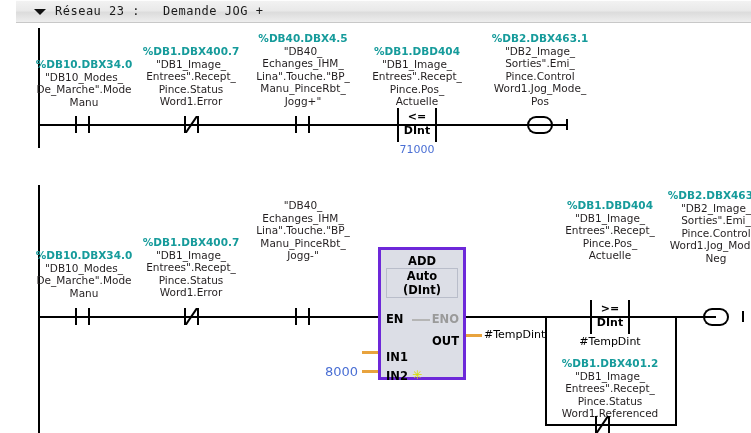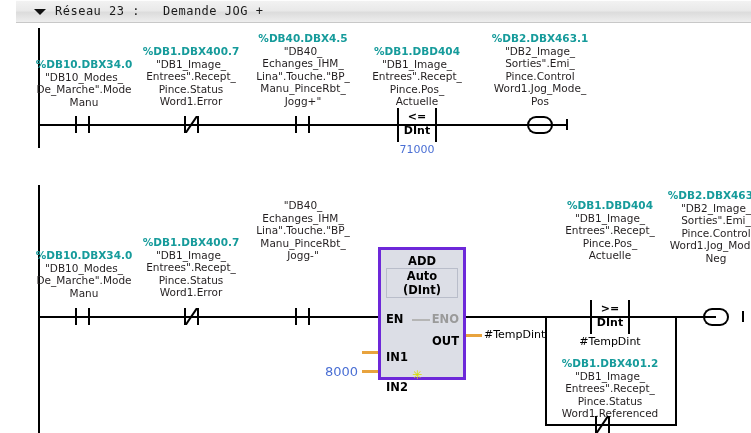--- a/index.html
+++ b/index.html
@@ -231,21 +231,21 @@
   </div>
 
   <div class="fb" style="left:362px;top:90px;width:88px;height:133px;">
     <div class="fbname">ADD</div>
     <div class="fbtype">Auto (DInt)</div>
     <div class="pin" style="left:5px;top:62px;">EN</div>
     <div class="enline" style="left:31px;top:69px;width:18px;"></div>
     <div class="pin dim" style="right:4px;top:62px;">ENO</div>
     <div class="pin" style="right:4px;top:84px;">OUT</div>
     <div class="pin" style="left:5px;top:100px;">IN1</div>
-    <div class="pin" style="left:5px;top:119px;margin-top:11px;">IN2</div>
+    <div class="pin" style="left:5px;top:119px;">IN2</div>
     <div class="star" style="left:31px;top:120px;">✳</div>
   </div>
 
   <div class="wire-y" style="left:450px;top:177px;width:16px;"></div>
   <div class="tempval" style="left:468px;top:171px;">#TempDint</div>
 
   <div class="wire-y" style="left:346px;top:194px;width:16px;"></div>
 
   <div class="wire-y" style="left:346px;top:213px;width:16px;"></div>
   <div class="constval" style="left:264px;top:207px;width:78px;">8000</div>

